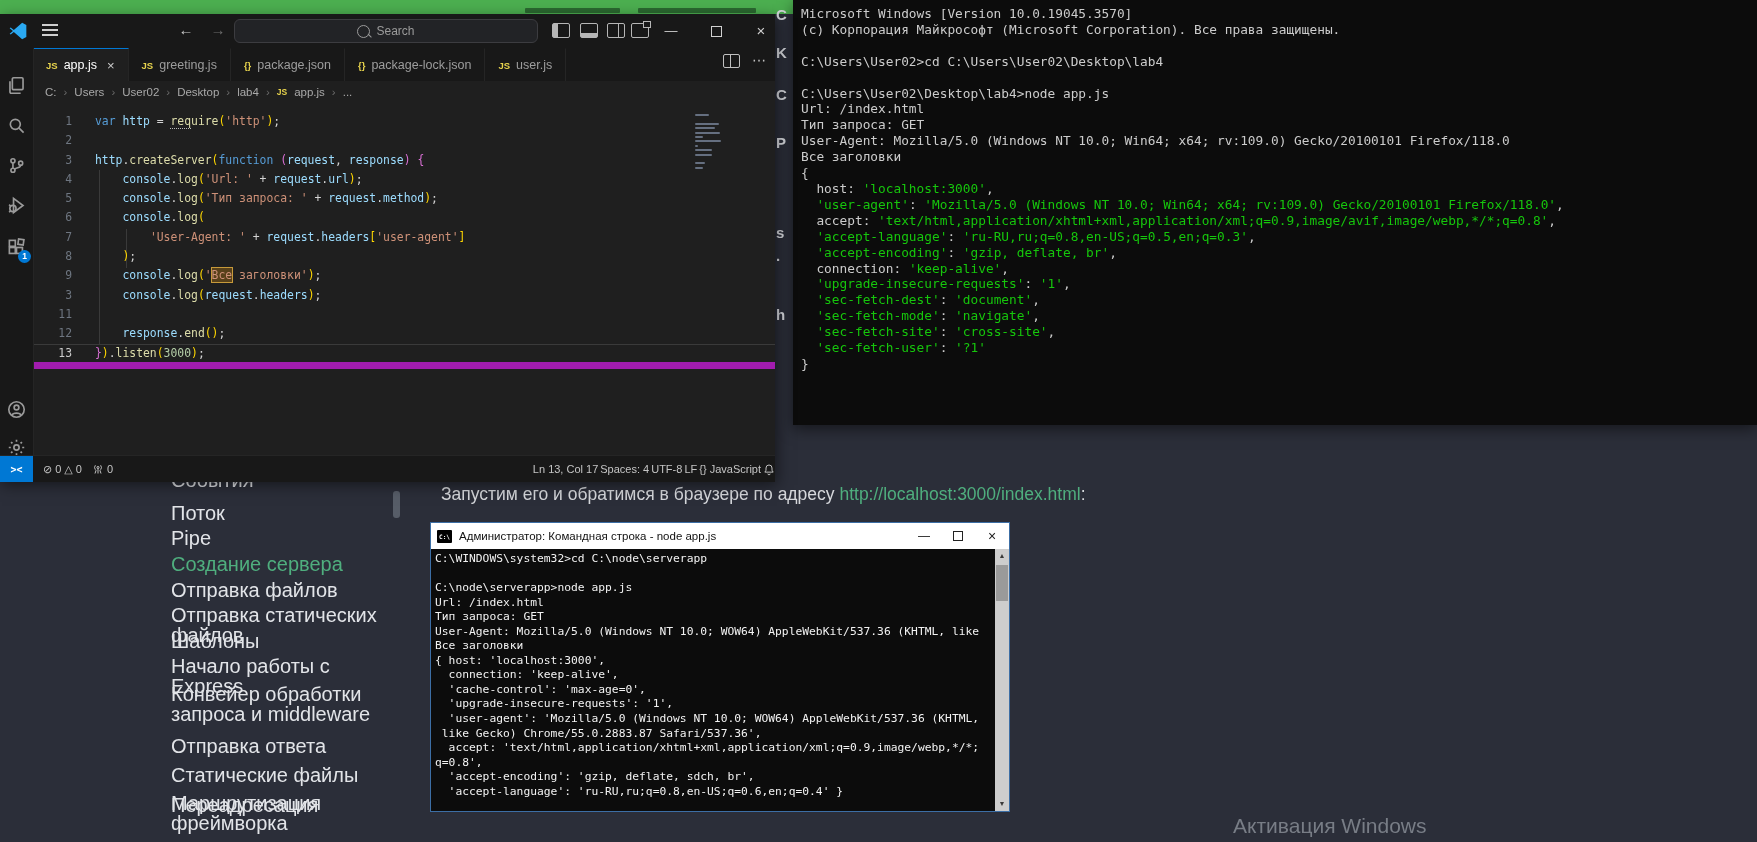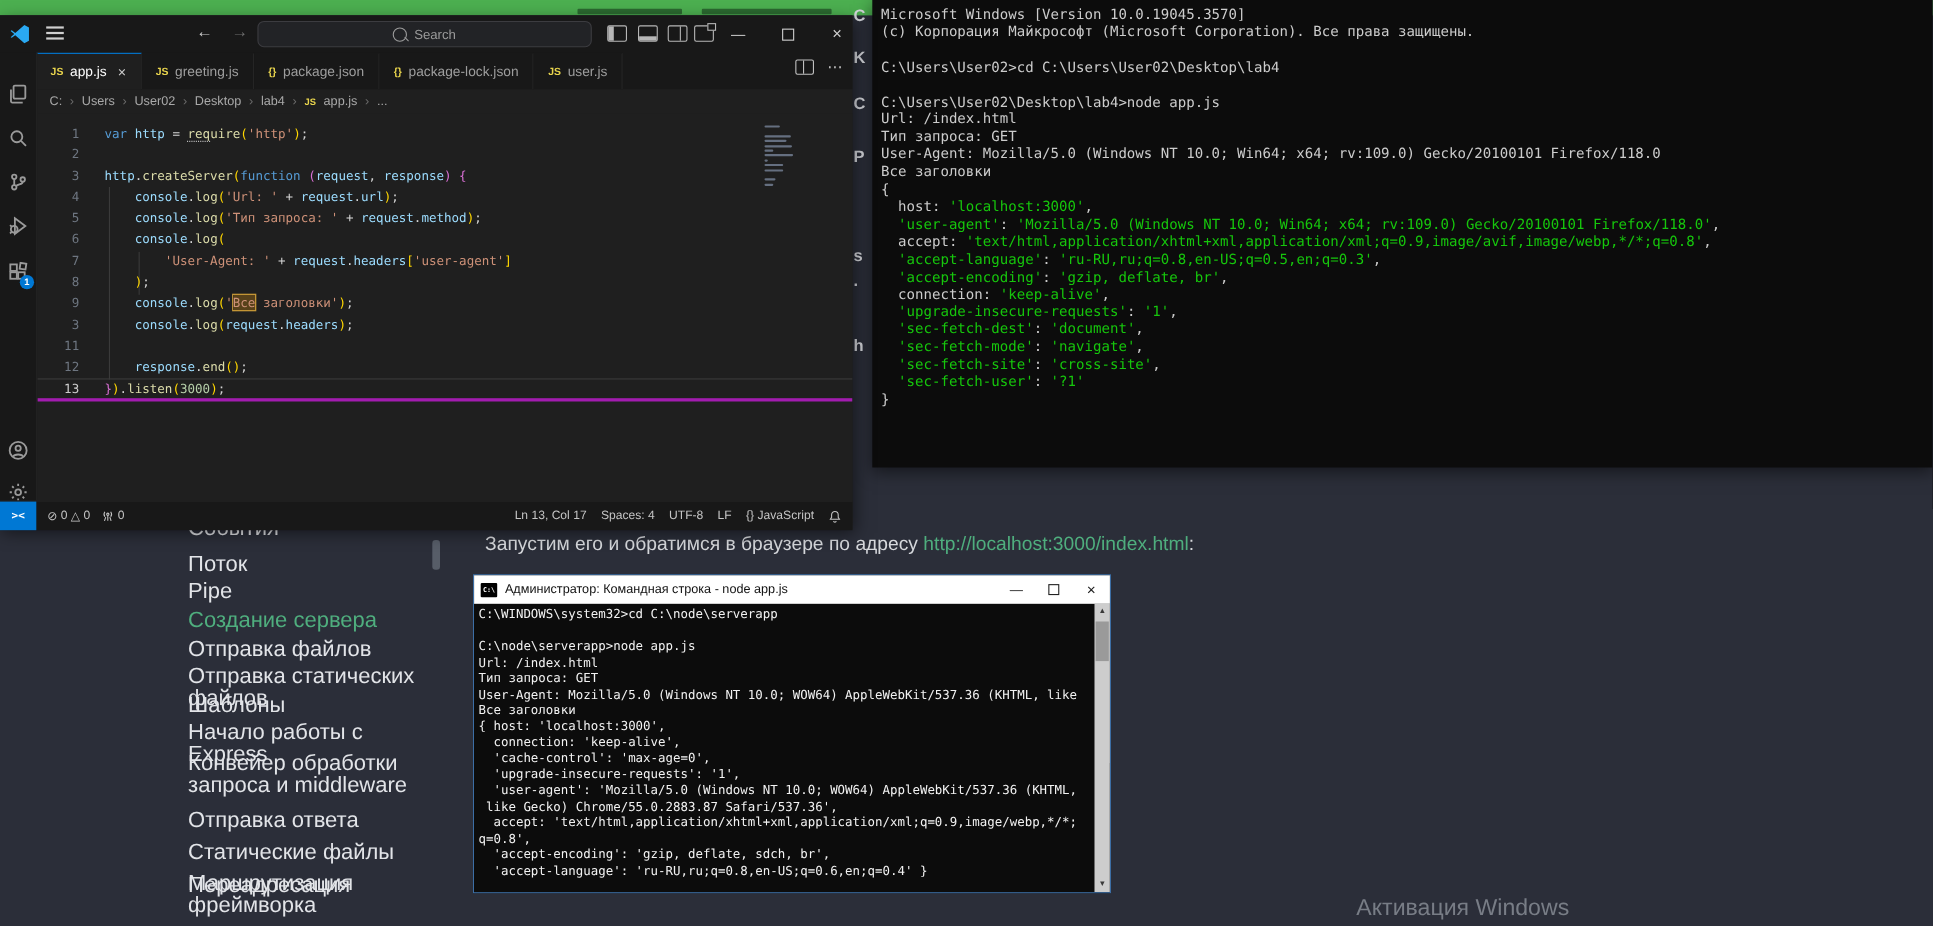--- a/index.html
+++ b/index.html
@@ -56,21 +56,21 @@
   .split-ic:after{content:"";position:absolute;left:6px;top:0;bottom:0;width:1.3px;background:#c0c0c0;}
   .more-ic{font-size:14px;line-height:12px;cursor:pointer;letter-spacing:1px;}
 
   .breadcrumb{position:absolute;left:45px;top:67px;height:22px;display:flex;align-items:center;gap:7px;
               font-size:11.5px;color:#a9a9a9;}
   .bc-sep{color:#6a6a6a;} .bc-js{font-weight:bold;font-size:8.5px;color:#e8d44d;}
 
   .editor{position:absolute;left:33px;top:89px;width:742px;height:372px;background:#1f1f1f;overflow:hidden;}
   .code-area{position:absolute;left:0;top:9px;width:742px;}
   .code-row{display:flex;height:19.3px;font:11.4px/19.3px "DejaVu Sans Mono",monospace;position:relative;cursor:text;}
-  .code-row.current{border-top:1px solid #3a3a3a;border-bottom:3px solid #a21caf;height:17.3px;line-height:17.3px;}
+  .code-row.current{border-top:1px solid #3a3a3a;border-bottom:7px solid #a21caf;height:17.3px;line-height:17.3px;}
   .code-row.current .ln{color:#cccccc;}
   .ln{width:39px;flex:none;text-align:right;color:#6e7681;}
   .ctext{margin-left:23px;white-space:pre;}
   .tk-kw{color:#569cd6;} .tk-vr{color:#9cdcfe;} .tk-fn{color:#dcdcaa;}
   .tk-fnu{color:#dcdcaa;border-bottom:1px dotted #bbbbbb;}
   .tk-str{color:#ce9178;} .tk-num{color:#b5cea8;} .tk-pln{color:#d4d4d4;}
   .tk-b1{color:#ffd700;} .tk-b2{color:#da70d6;}
   .tk-hl{color:#ce9178;background:rgba(158,106,20,.45);box-shadow:0 0 0 1px #c79a3a;}
   .guide{position:absolute;width:1px;background:#3a3a3a;}
   .minimap{position:absolute;left:662px;top:11px;width:28px;}
@@ -80,21 +80,21 @@
   .act-ic{position:absolute;left:0;width:33px;height:30px;display:flex;align-items:center;justify-content:center;cursor:pointer;}
   .act-ic svg{stroke:#9a9a9a;fill:none;stroke-width:1.4;}
   .badge{position:absolute;right:2px;bottom:-1px;width:13px;height:13px;border-radius:50%;background:#0078d4;color:#fff;
          font-size:8.5px;line-height:13px;text-align:center;font-weight:bold;}
 
   .statusbar{position:absolute;left:0;top:441px;width:775px;height:26px;background:#181818;border-top:1px solid #252525;
              display:flex;align-items:center;font-size:11px;color:#c5c5c5;}
   .remote{width:33px;height:26px;background:#0078d4;color:#fff;display:flex;align-items:center;justify-content:center;
           font:bold 10px "DejaVu Sans Mono",monospace;cursor:pointer;}
   .sb-item{display:flex;align-items:center;gap:3px;margin-left:10px;cursor:pointer;}
-  .sb-right{margin-left:auto;display:flex;align-items:center;gap:13px;padding-right:10px;}
+  .sb-right{margin-left:auto;display:flex;align-items:center;gap:2px;}
   .sb-right span{cursor:pointer;}
   .sb-glyph{font-size:11px;}
 
   
   .terminal{position:absolute;left:793px;top:0;width:964px;height:425px;background:#0c0c0c;z-index:9;
             padding:0;box-shadow:0 4px 14px rgba(0,0,0,.5);}
   .t-inner{position:absolute;left:8px;top:6px;right:4px;}
   .t-row{font:12.8px/15.9px "DejaVu Sans Mono",monospace;white-space:pre;}
   .t-w{color:#cccccc;} .t-g{color:#16c60c;}
 

